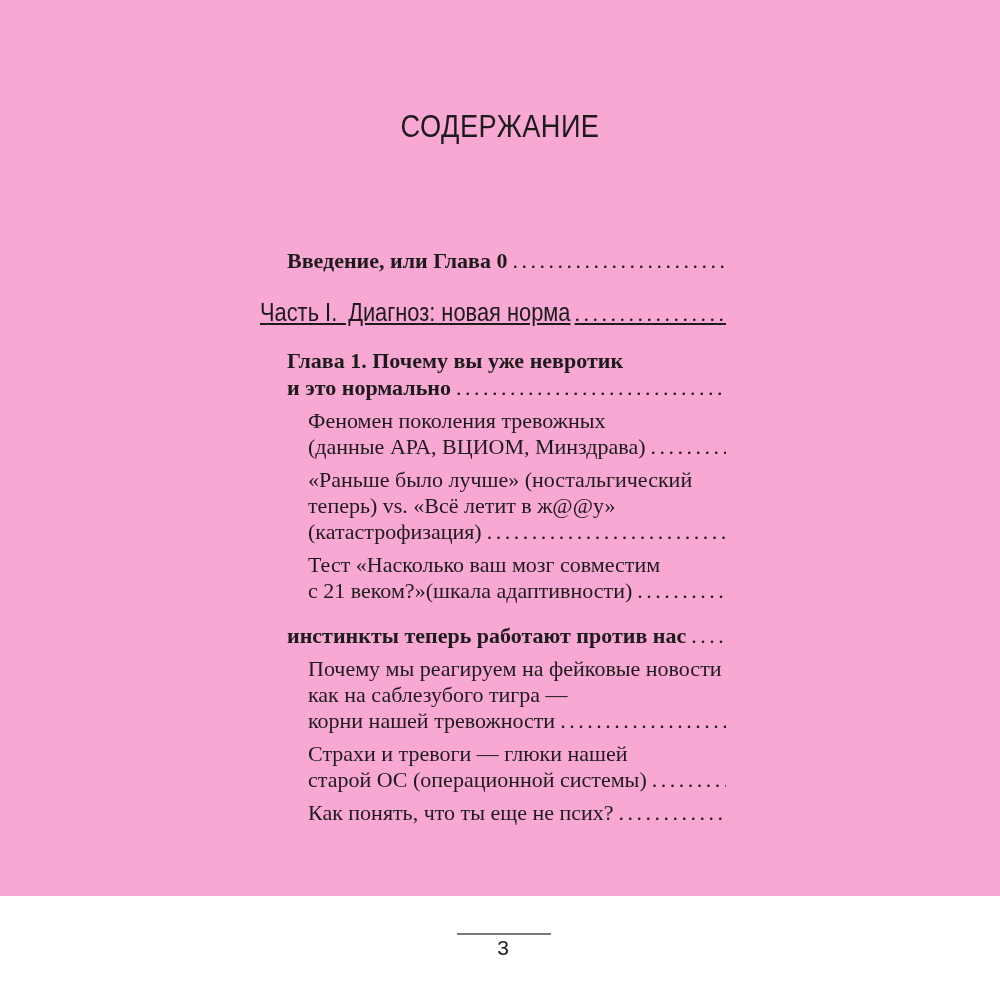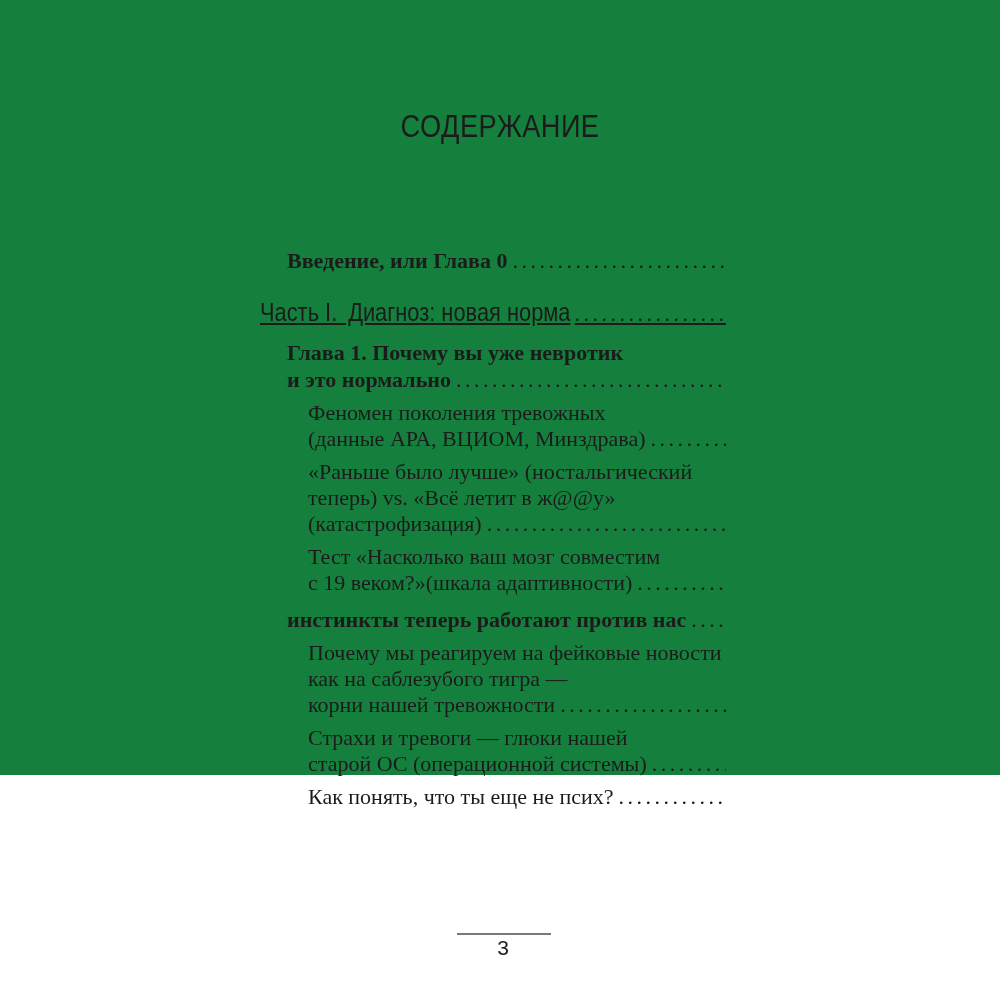--- a/index.html
+++ b/index.html
@@ -5,22 +5,22 @@
   html, body {
     margin: 0; padding: 0;
     width: 1000px; height: 1000px;
     background: #ffffff;
     font-family: "Liberation Serif", serif;
     color: #1b1b1b;
     overflow: hidden;
   }
   .page {
     position: relative;
-    width: 1000px; height: 775px;
-    background: #15803d;
+    width: 1000px; height: 896px;
+    background: #f9a8d4;
   }
   .title {
     position: absolute;
     top: 108px; left: 0; width: 1000px;
     text-align: center;
     font-family: "Liberation Sans", sans-serif;
     font-size: 32px;
     font-weight: 400;
     letter-spacing: 0.5px;
     transform: scaleX(0.85);
@@ -28,21 +28,21 @@
     color: #1b1b1b;
   }
   .toc {
     position: absolute;
     left: 260px; top: 247px;
     width: 466px;
   }
   .entry { margin-top: 7px; }
   .entry.e-intro { margin-top: 0; margin-left: 27px; }
   .entry.e-part { margin-top: 23px; margin-left: 0; text-decoration: underline; }
-  .entry.e-chapter { margin-top: 10px; margin-left: 27px; }
+  .entry.e-chapter { margin-top: 18px; margin-left: 27px; }
   .entry.e-sub { margin-left: 48px; }
   .line {
     display: flex;
     align-items: baseline;
     white-space: nowrap;
     font-size: 22px;
     line-height: 26px;
     text-align: right;
   }
   .e-intro .line, .e-chapter .line {
@@ -145,21 +145,21 @@
         <span class="t">(катастрофизация)</span>
         <span class="dots"></span>
       </div>
     </div>
 
     <div class="entry e-sub">
       <div class="line">
         <span class="t">Тест «Насколько ваш мозг совместим</span>
       </div>
       <div class="line">
-        <span class="t">с 19 веком?»(шкала адаптивности)</span>
+        <span class="t">с 21 веком?»(шкала адаптивности)</span>
         <span class="dots"></span>
       </div>
     </div>
 
     <div class="entry e-chapter">
       <div class="line">
         <span class="t">инстинкты теперь работают против нас</span>
         <span class="dots"></span>
       </div>
     </div>

